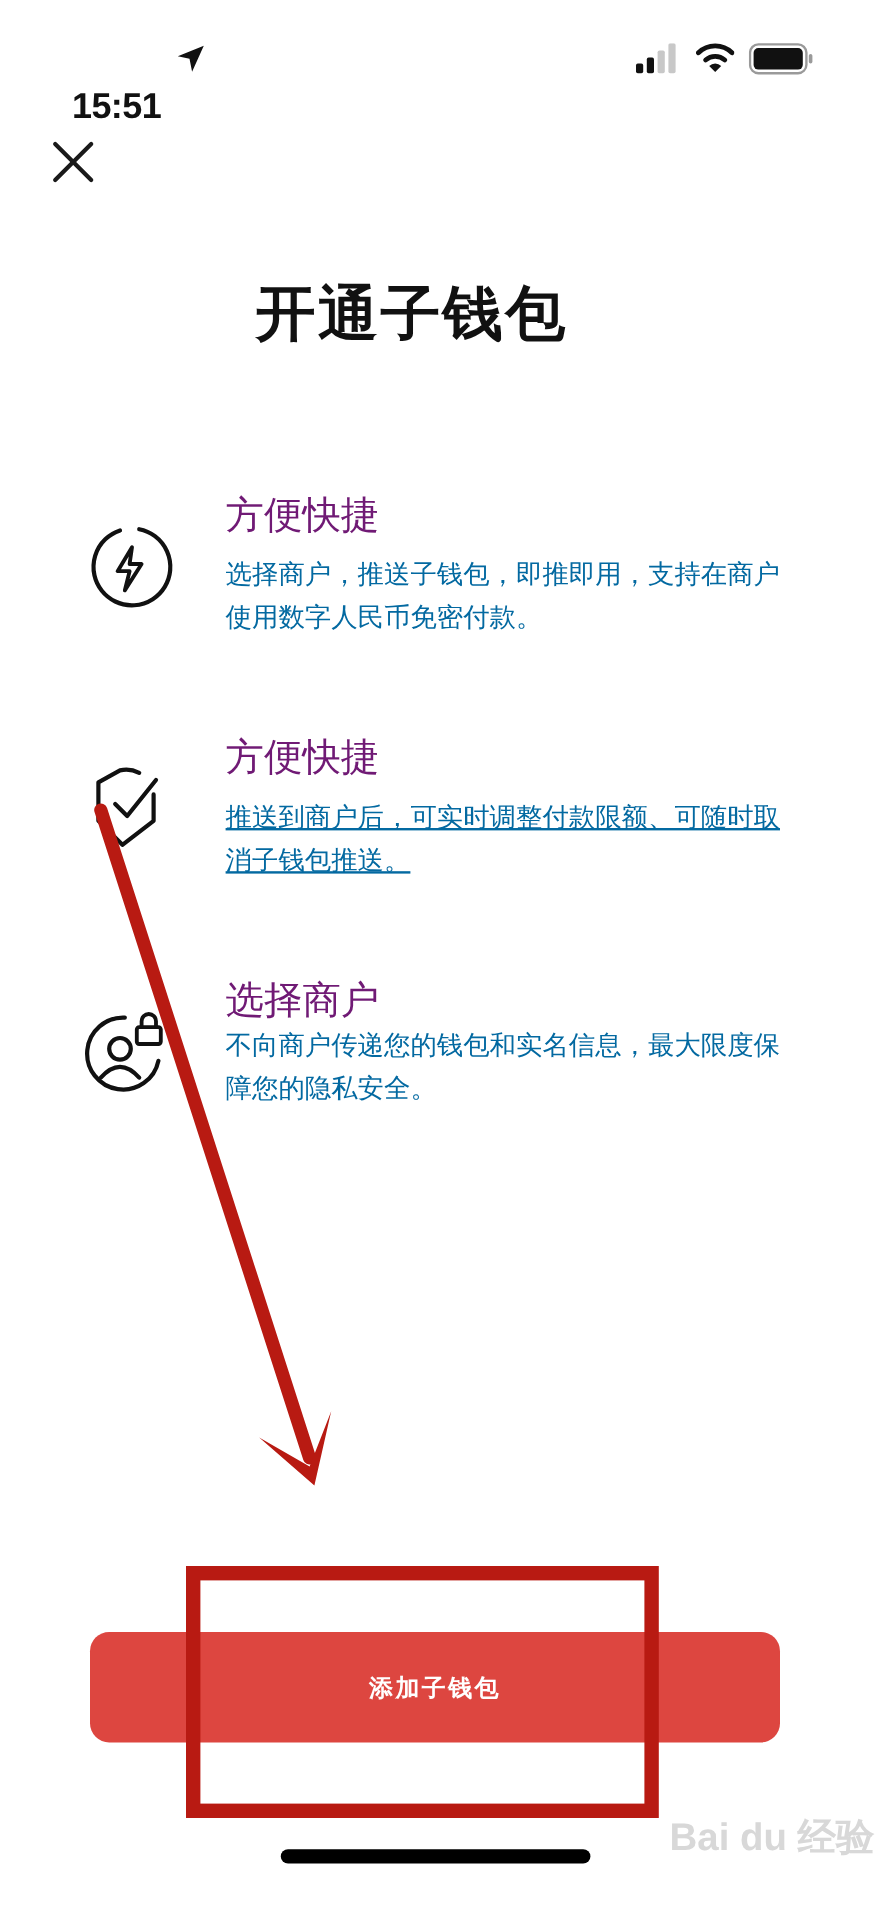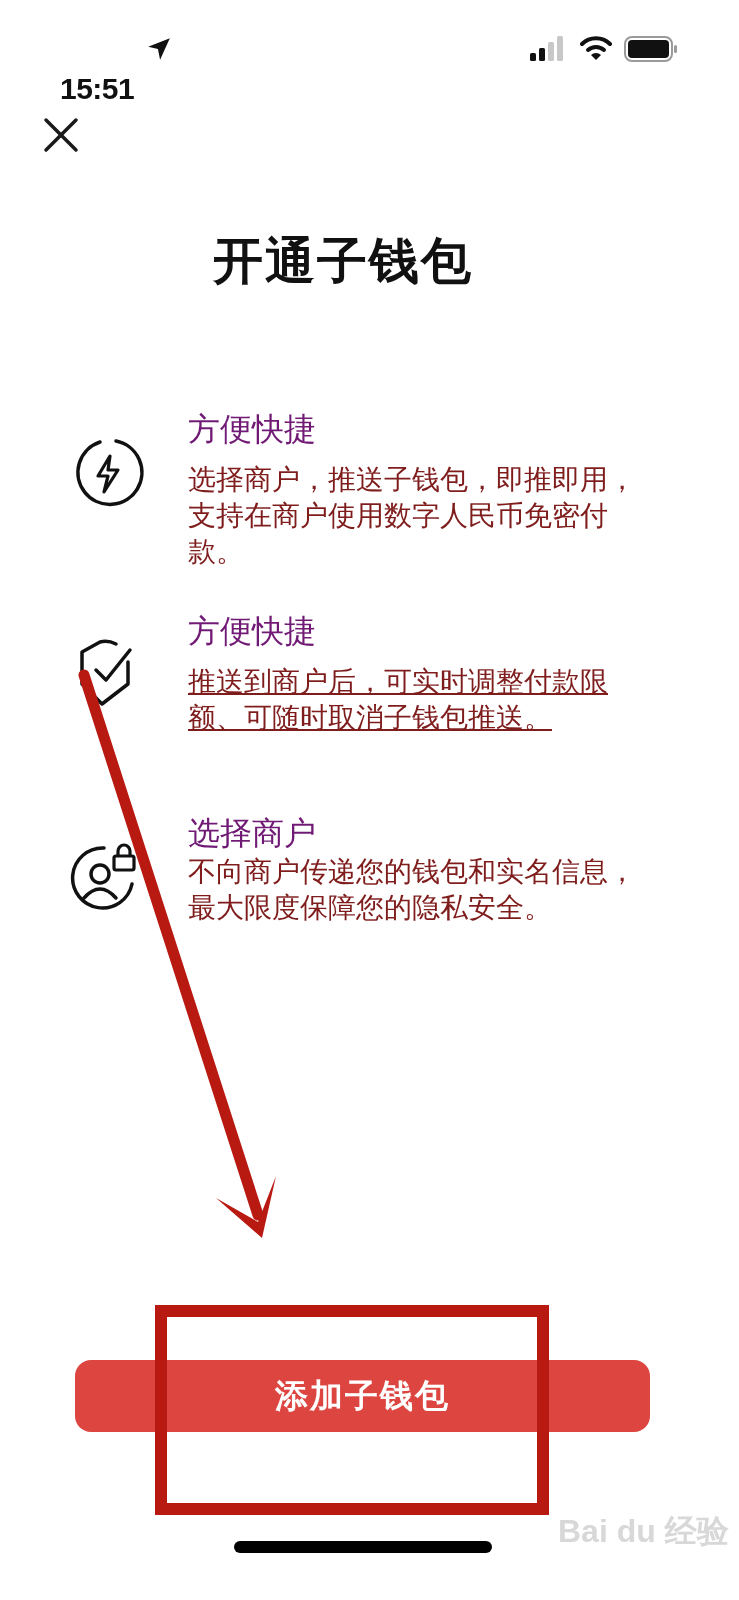--- a/index.html
+++ b/index.html
@@ -37,26 +37,26 @@
       position: absolute; left: 0; width: 739px;
     }
     .feature-icon {
       position: absolute; left: 70px; width: 76px; height: 76px;
     }
     .feature-title {
       position: absolute; left: 188px; font-size: 32px; font-weight: 500; color: #701a75;
     }
     .feature-desc {
       position: absolute; left: 188px; width: 470px;
-      font-size: 28px; line-height: 36px; color: #7f1d1d;
+      font-size: 22px; line-height: 36px; color: #0369a1;
     }
     .primary-button {
-      position: absolute; left: 75px; top: 1360px; width: 575px; height: 72px;
+      position: absolute; left: 75px; top: 1360px; width: 575px; height: 92px;
       background: #dd4640; border-radius: 16px; border: none;
-      color: #ffffff; font-size: 33px; font-weight: bold; letter-spacing: 2px;
+      color: #ffffff; font-size: 20px; font-weight: bold; letter-spacing: 2px;
       display: flex; align-items: center; justify-content: center;
       cursor: pointer; font-family: "DejaVu Sans", sans-serif;
     }
     .annotation-box {
       position: absolute; left: 155px; top: 1305px; width: 370px; height: 186px;
       border: 12px solid #b81a12; pointer-events: none;
     }
     .annotation-arrow {
       position: absolute; left: 0; top: 0; width: 739px; height: 1600px; pointer-events: none;
     }

